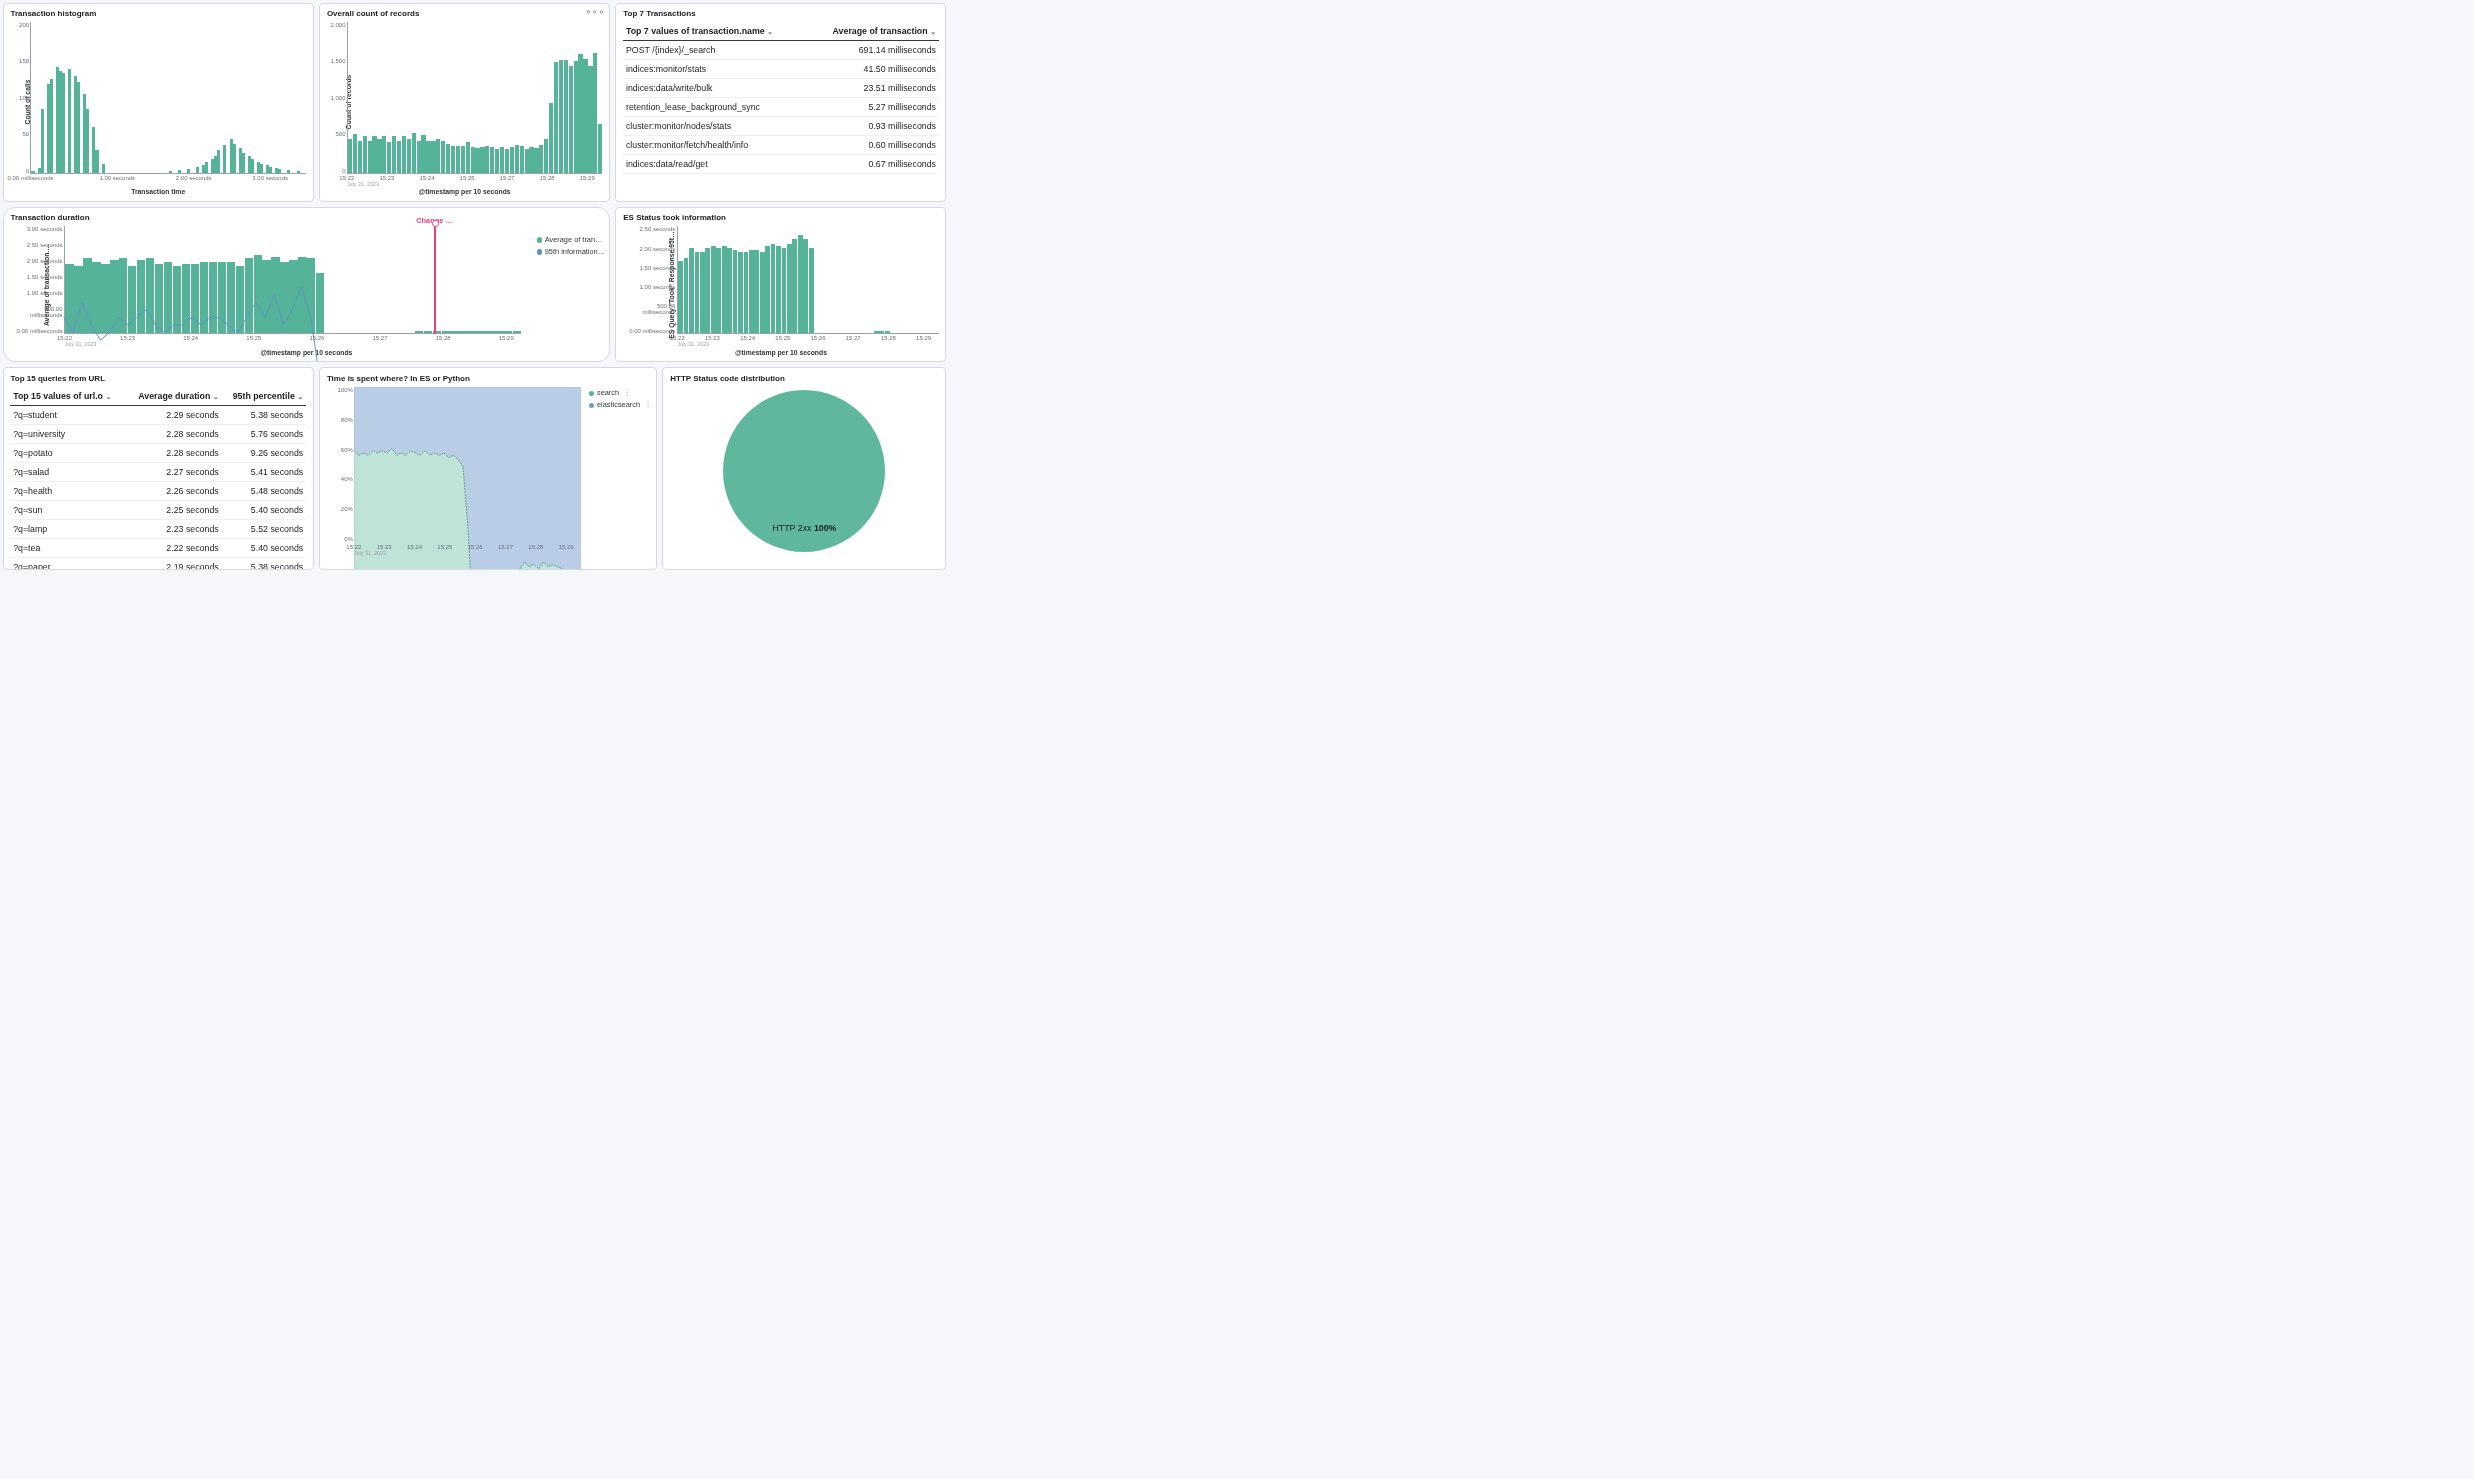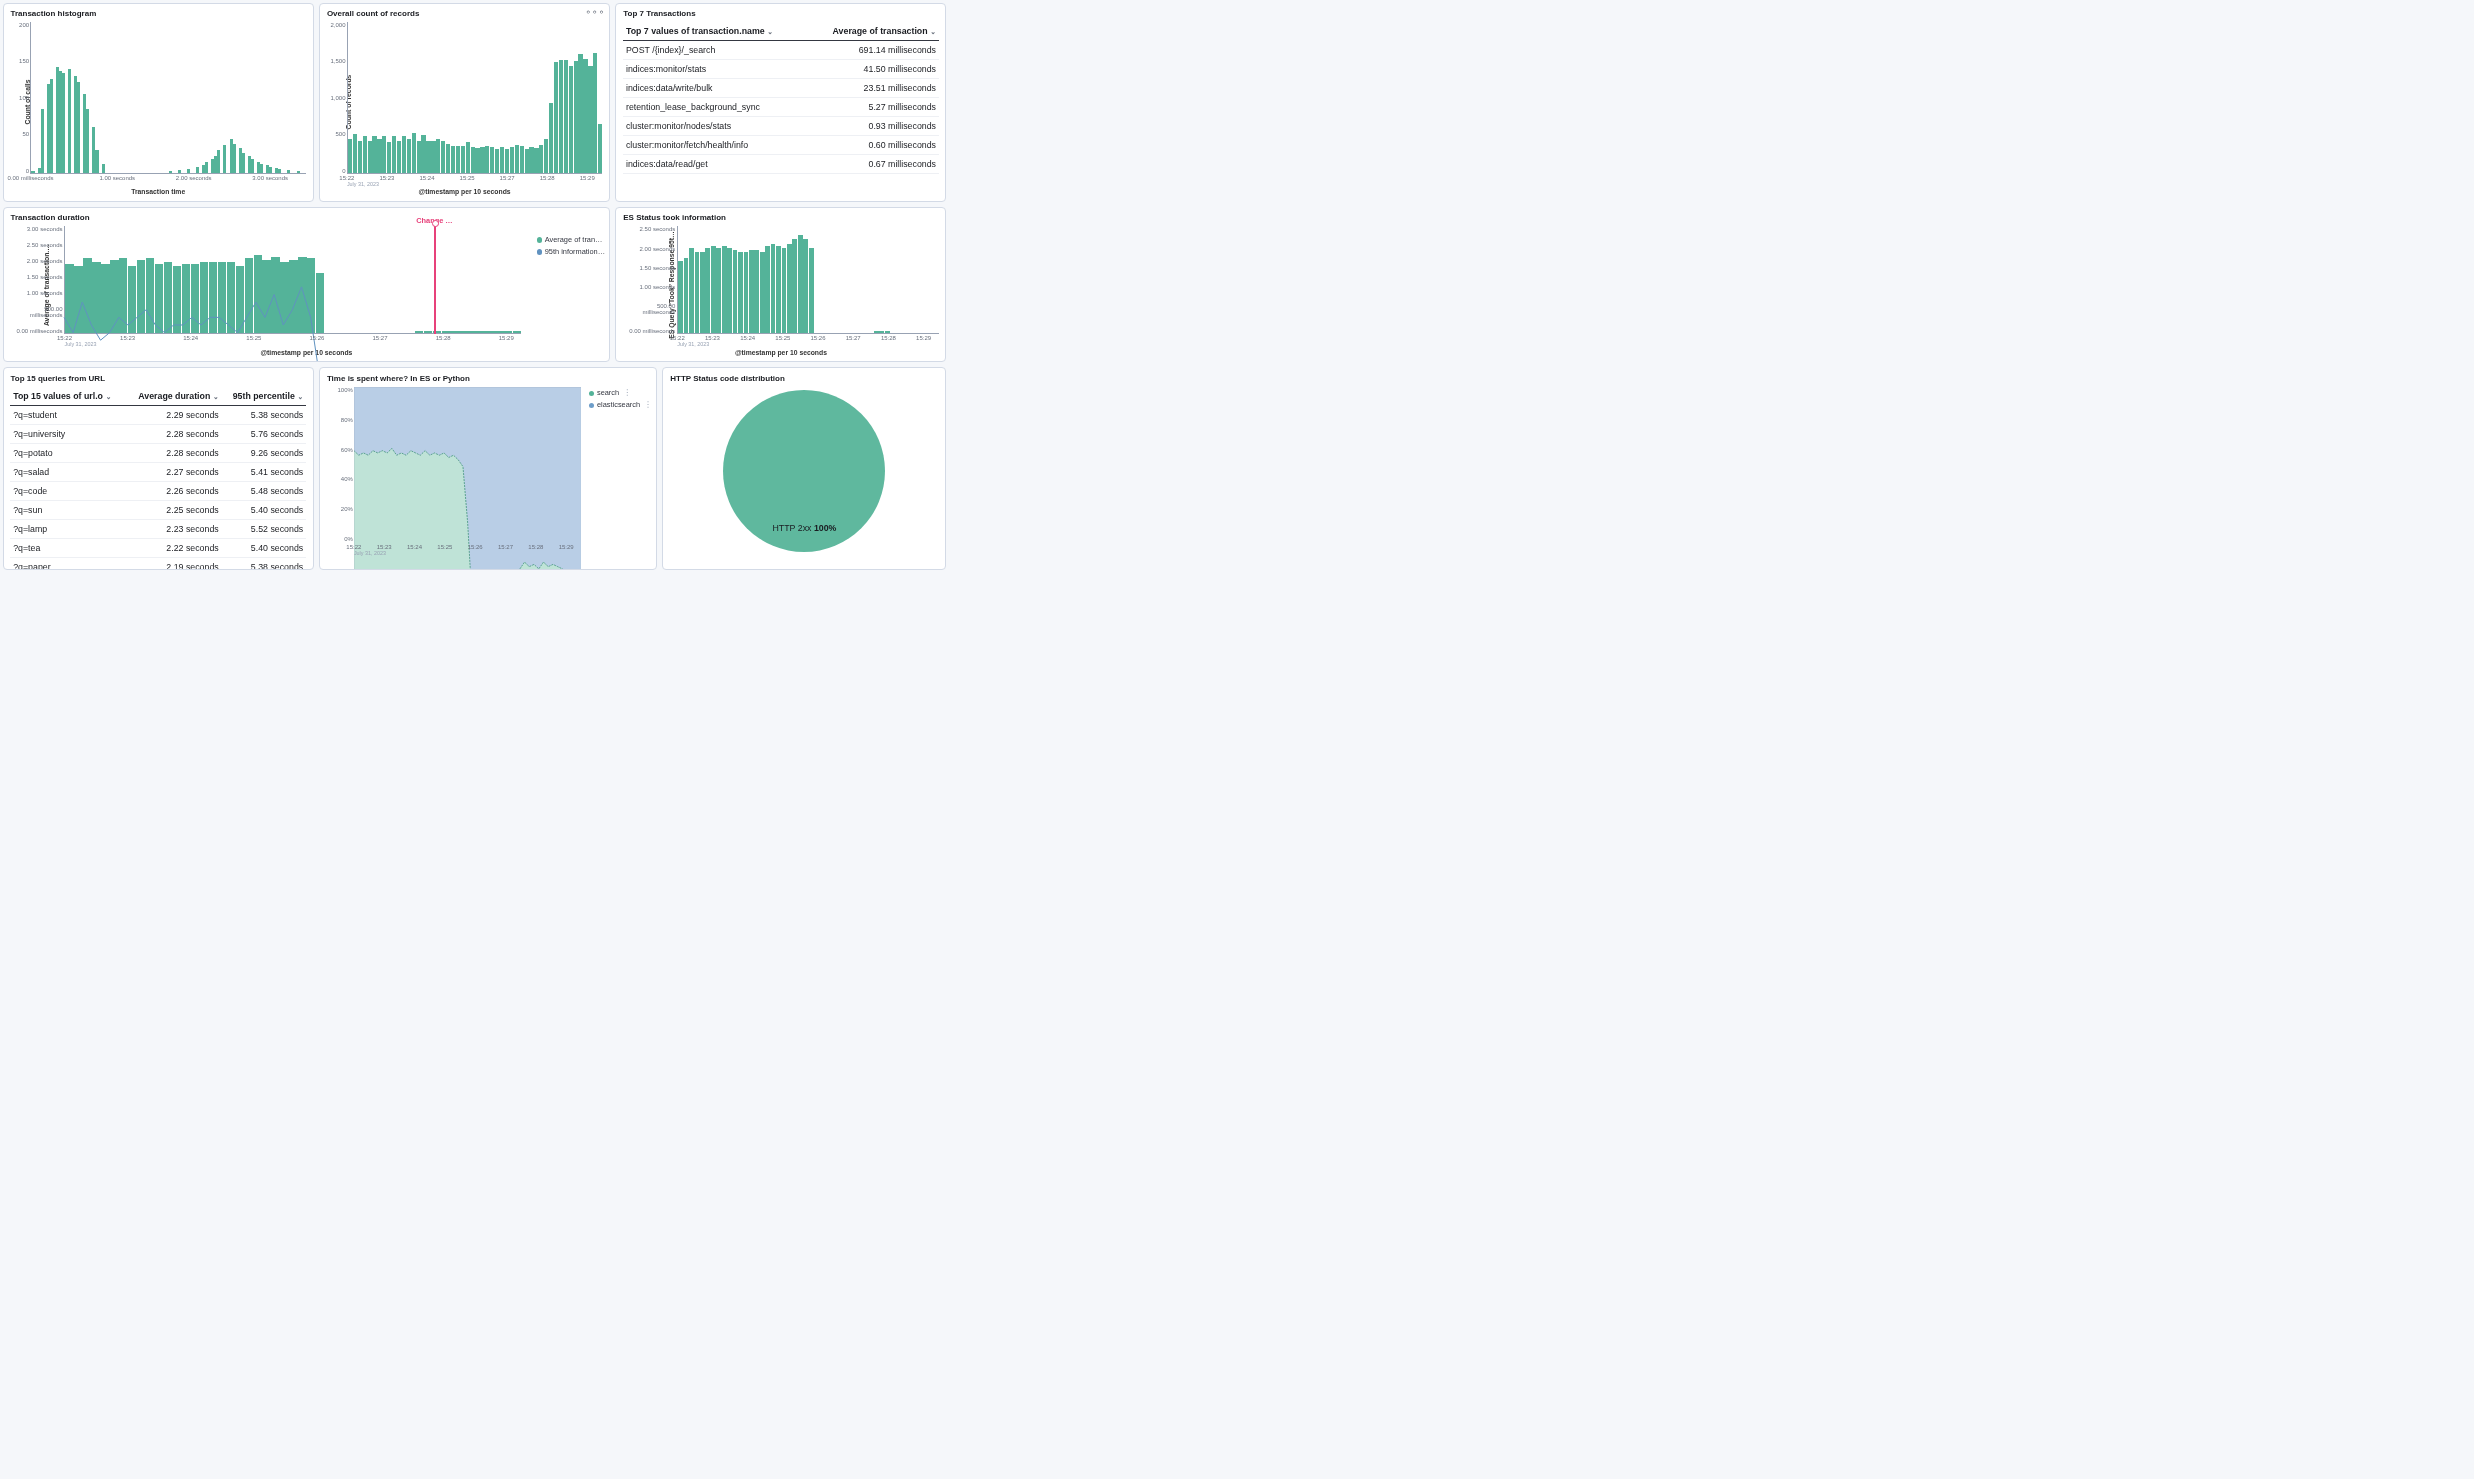--- a/index.html
+++ b/index.html
@@ -389,21 +389,21 @@
             <td class="r">0.60 milliseconds</td>
           </tr>
           <tr>
             <td>indices:data/read/get</td>
             <td class="r">0.67 milliseconds</td>
           </tr>
         </tbody>
     </table>
   </div>
 
-  <div class="panel" style="grid-column: 1 / span 2;">
+  <div class="panel" style="grid-column: 1 / span 2; border-radius: 12px;">
     <div class="panel-title">Transaction duration</div>
     <div class="axis-label-y">Average of transaction.…</div>
     <div class="chart-body" id="dur-chart" style="margin-left:54px; margin-right:81px;">
       <div class="y-ticks" id="dur-yticks" style="left:-53px; width:51px;">
           <span>3.00 seconds</span>
           <span>2.50 seconds</span>
           <span>2.00 seconds</span>
           <span>1.50 seconds</span>
           <span>1.00 seconds</span>
           <span>500.00 milliseconds</span>
@@ -590,21 +590,21 @@
             <td>?q=potato</td>
             <td class="r">2.28 seconds</td>
             <td class="r">9.26 seconds</td>
           </tr>
           <tr>
             <td>?q=salad</td>
             <td class="r">2.27 seconds</td>
             <td class="r">5.41 seconds</td>
           </tr>
           <tr>
-            <td>?q=code</td>
+            <td>?q=health</td>
             <td class="r">2.26 seconds</td>
             <td class="r">5.48 seconds</td>
           </tr>
           <tr>
             <td>?q=sun</td>
             <td class="r">2.25 seconds</td>
             <td class="r">5.40 seconds</td>
           </tr>
           <tr>
             <td>?q=lamp</td>

